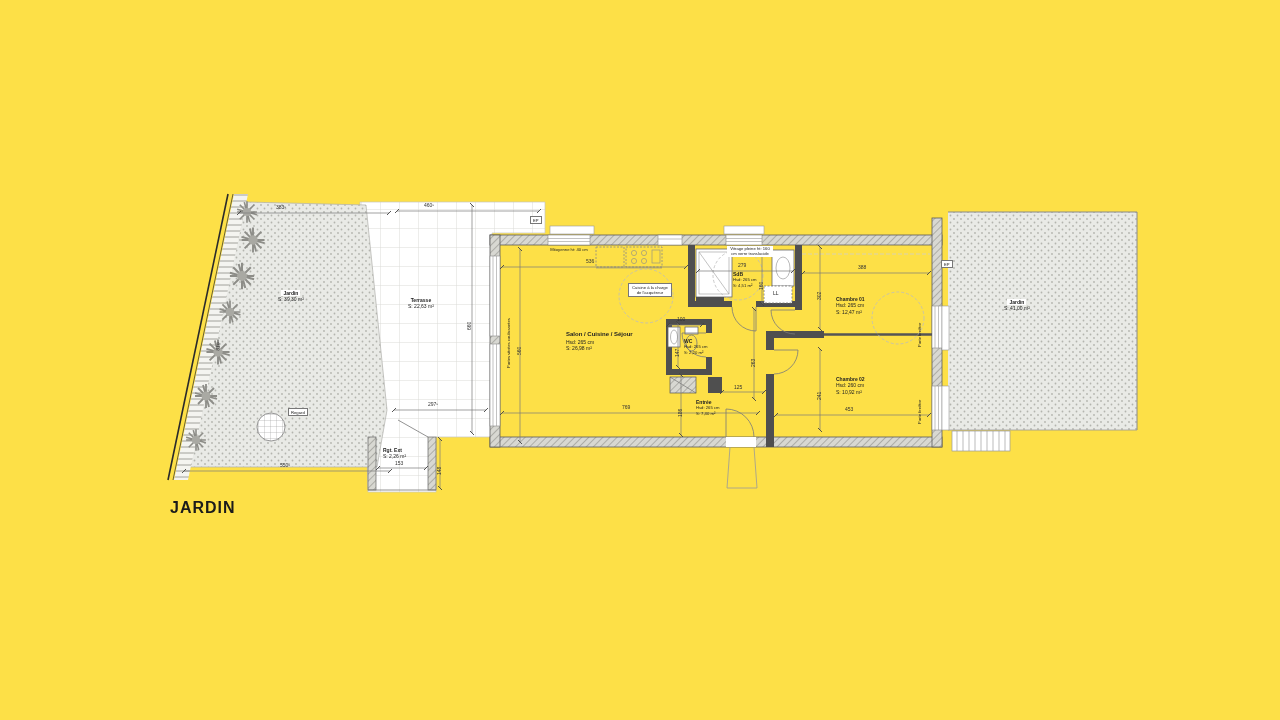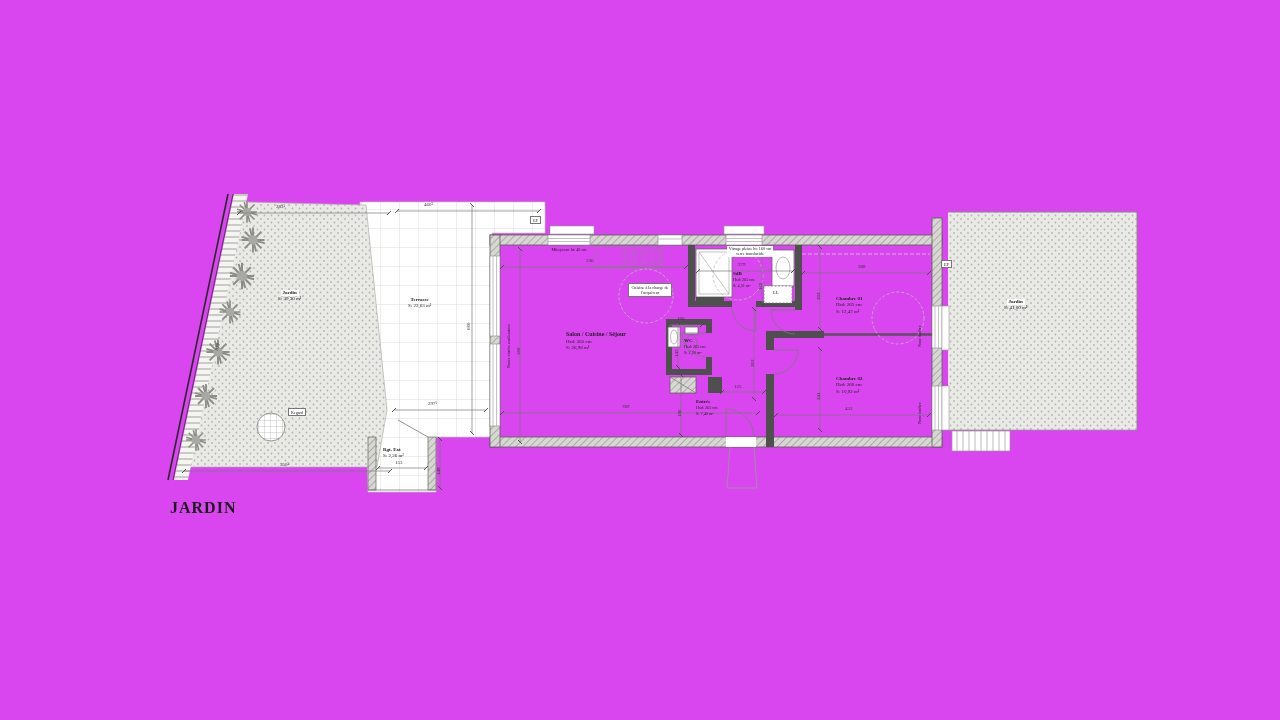--- a/index.html
+++ b/index.html
@@ -1,17 +1,17 @@
 <!DOCTYPE html>
 <html><head>
 <meta charset="utf-8">
 <style>
   html,body{margin:0;padding:0;background:#fff;}
-  #canvas{position:relative;width:1280px;height:720px;background:#d946ef;overflow:hidden;
-          font-family:Liberation Serif, serif;}
+  #canvas{position:relative;width:1280px;height:720px;background:#fde047;overflow:hidden;
+          font-family:Liberation Sans, sans-serif;}
   svg{position:absolute;left:0;top:0;}
   .lbl{position:absolute;color:#222;white-space:nowrap;line-height:1.25;}
   .s4{font-size:4.2px;}
   .s5{font-size:5px;}
   .s6{font-size:6px;}
   .b{font-weight:bold;}
   .ctr{text-align:center;}
   .wrap{white-space:normal;}
   .rot{transform:rotate(-90deg);transform-origin:0 0;}
   .bgw{background:#fff;padding:0 2px;display:inline-block;}

